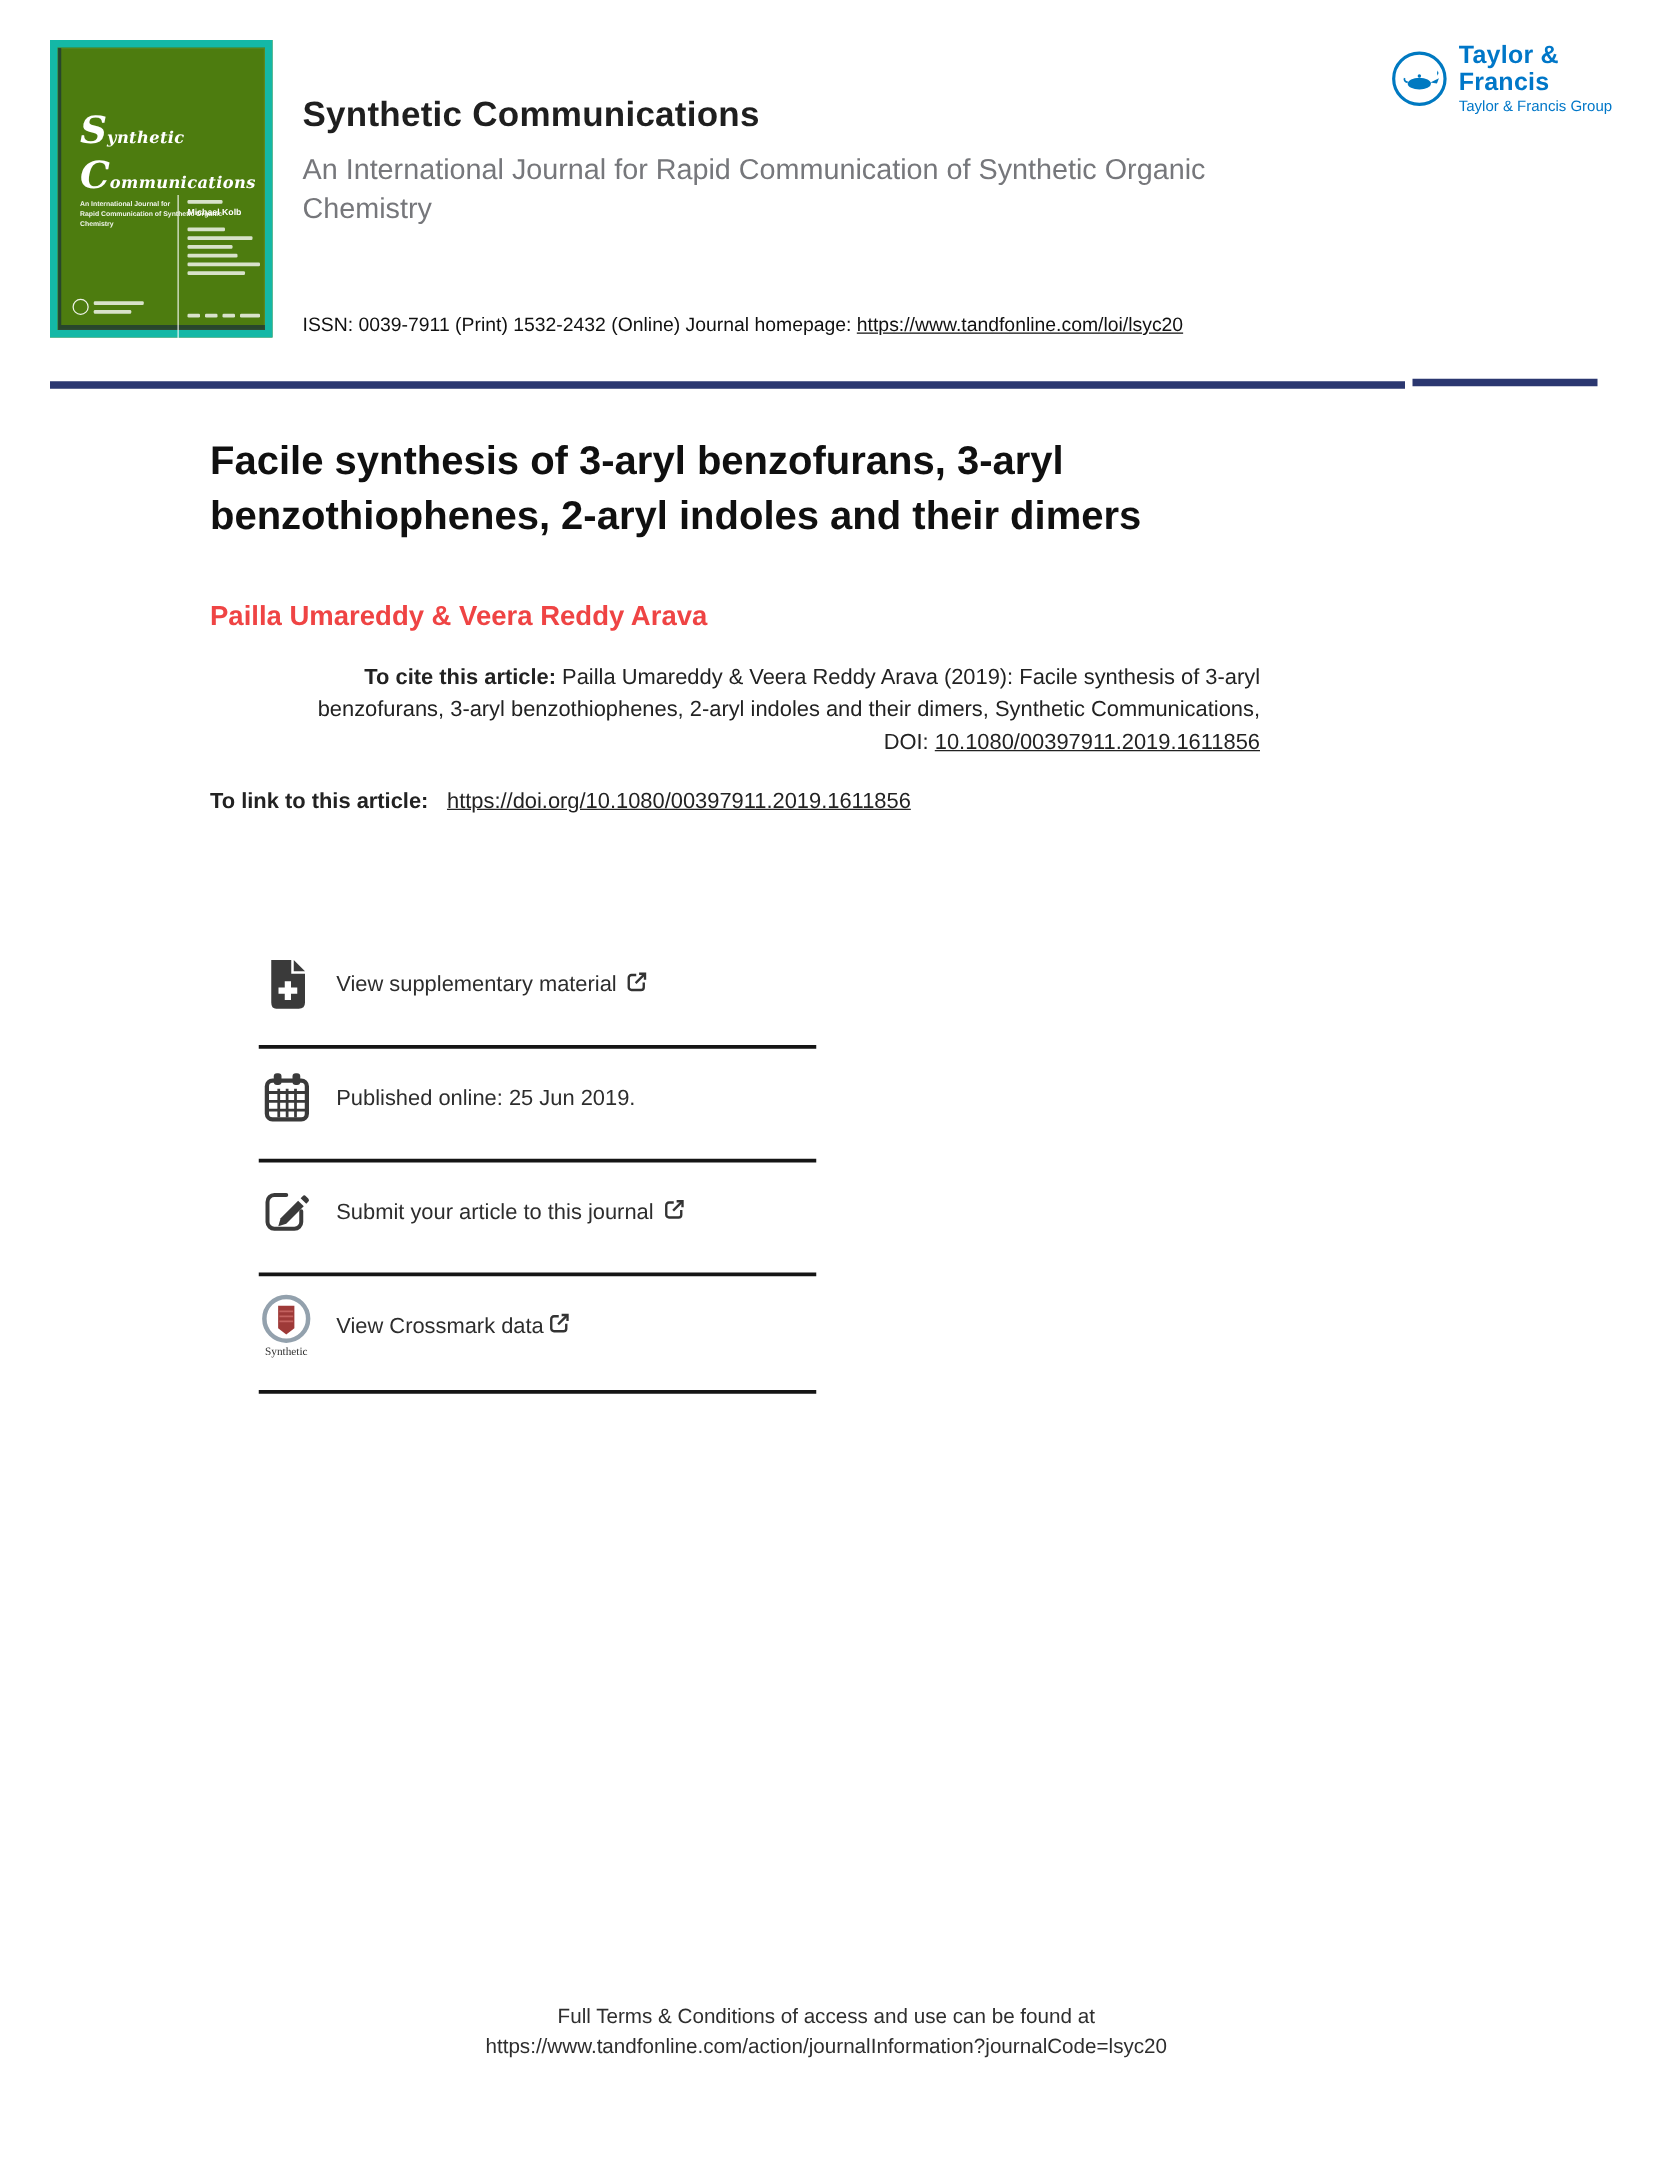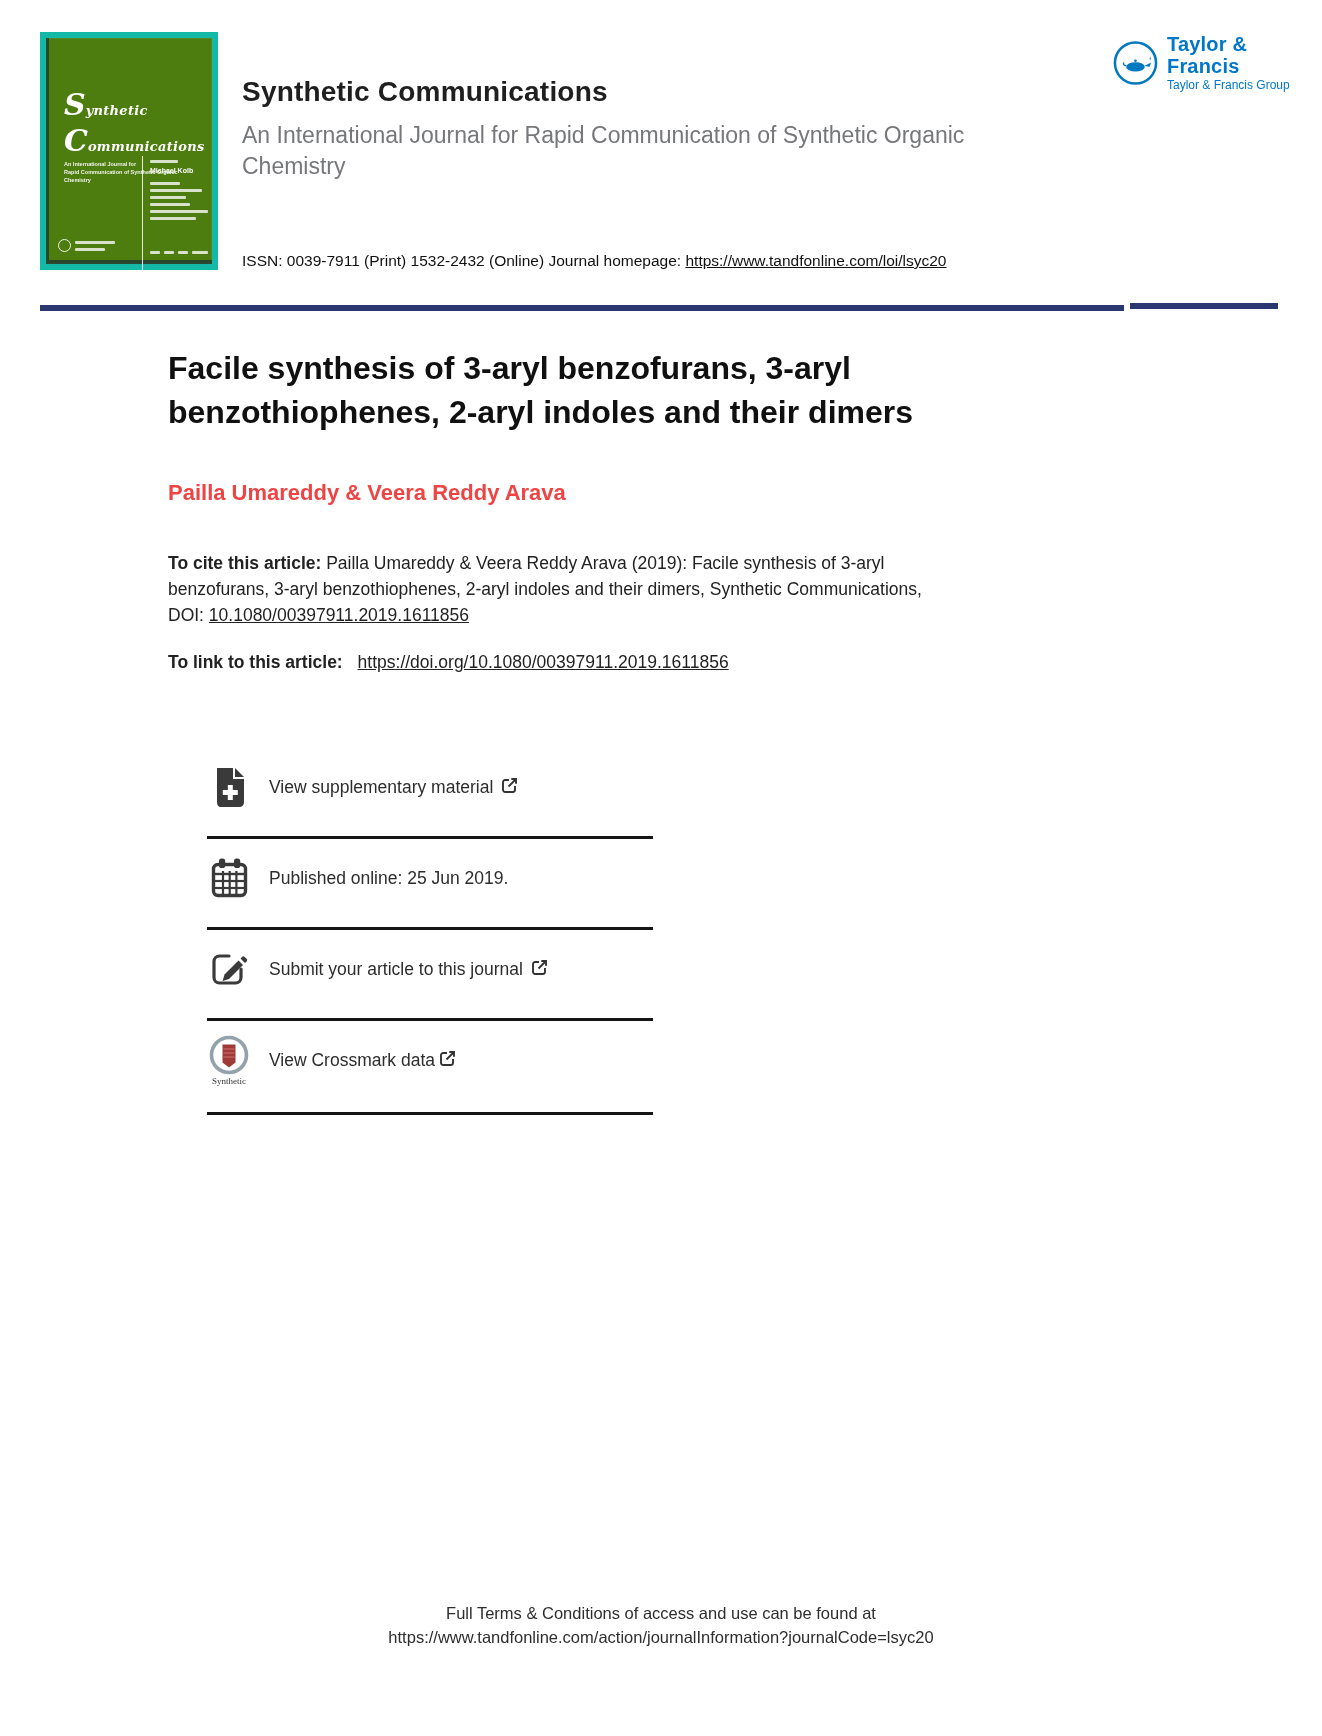--- a/index.html
+++ b/index.html
@@ -38,21 +38,21 @@
   .tf-group{font-size:12px;color:#0077c8;margin-top:1px;}
 
   .rule{position:absolute;height:6px;background:#2b3770;}
   .rule-a{left:40px;top:305px;width:1084px;}
   .rule-b{left:1130px;top:303px;width:148px;}
 
   
   .article{position:absolute;left:168px;top:346px;width:880px;}
   .article-title{font-size:32px;font-weight:bold;color:#101010;line-height:44px;margin:0;max-width:880px;}
   .authors{margin-top:46px;font-size:22px;font-weight:bold;color:#ef4444;}
-  .cite{margin-top:44px;font-size:17.5px;line-height:26px;color:#222;width:840px;}
+  .cite{margin-top:22px;font-size:17.5px;line-height:26px;color:#222;width:840px;text-align:right;}
   .cite b{font-weight:bold;}
   .cite a,.linkline a{color:#222;text-decoration:underline;}
   .linkline{margin-top:24px;font-size:17.5px;color:#222;}
   .linkline b{font-weight:bold;margin-right:10px;}
 
   
   .actions{position:absolute;left:207px;top:764px;width:446px;}
   .action-row{display:flex;align-items:center;min-height:46px;}
   .icon-wrap{width:44px;display:flex;flex-direction:column;align-items:center;flex:none;margin-right:18px;}
   .icon-caption{font-family:"Liberation Serif",serif;font-size:9px;color:#333;margin-top:1px;}

